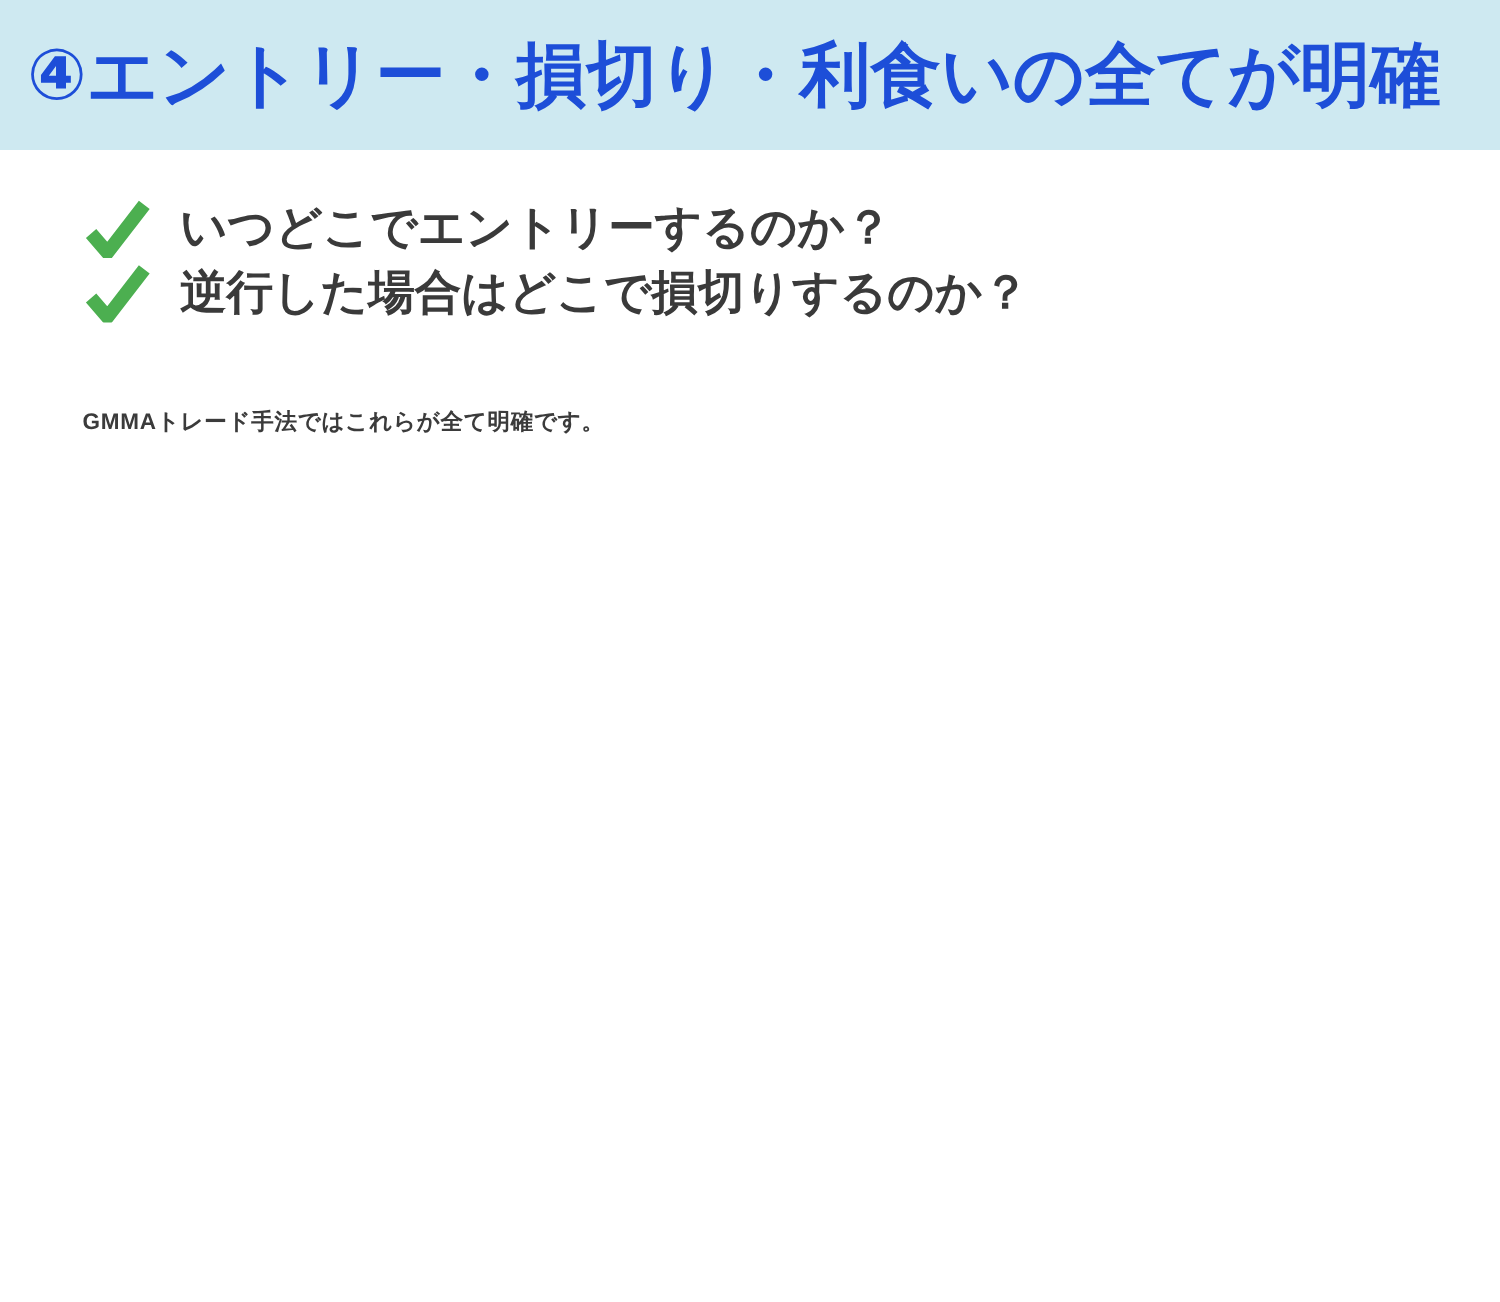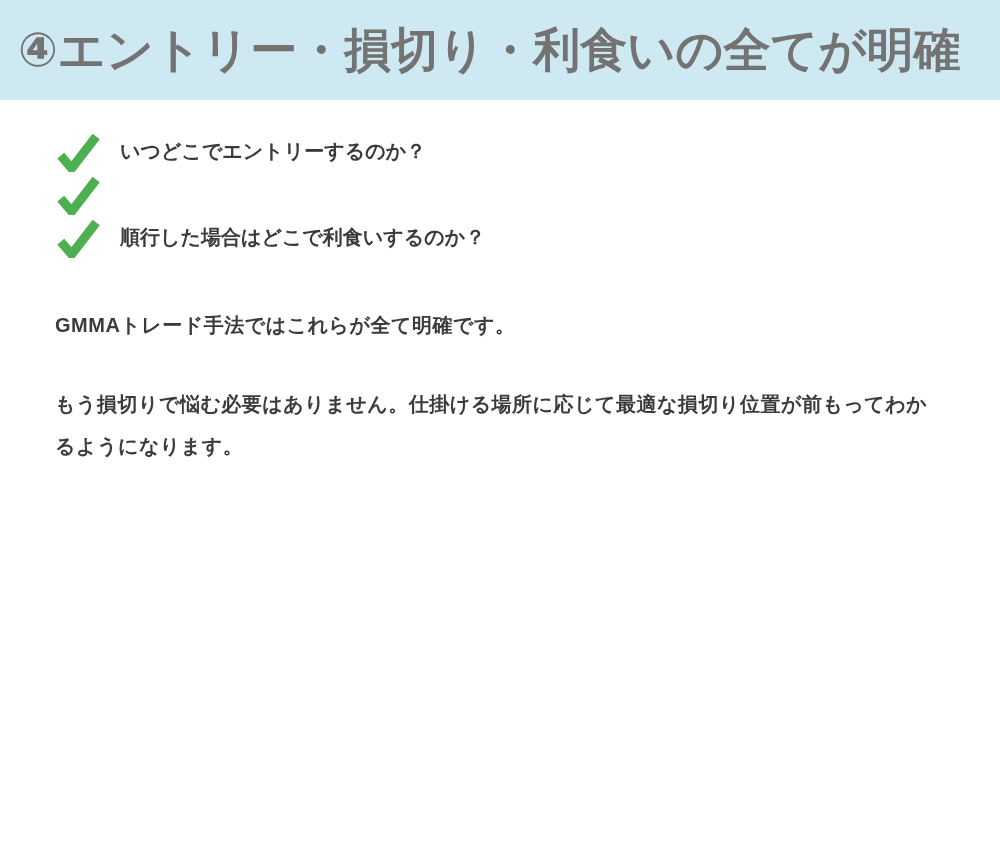--- a/index.html
+++ b/index.html
@@ -20,21 +20,21 @@
     background: #cee9f1;
     display: flex;
     align-items: center;
     padding: 0 8px 0 18px;
     box-sizing: border-box;
   }
   .title {
     margin: 0;
     font-size: 47px;
     font-weight: bold;
-    color: #737373;
+    color: #1d4ed8;
     white-space: nowrap;
     letter-spacing: 0px;
   }
   .checklist {
     margin: 30px 0 0 55px;
   }
   .check-item {
     display: flex;
     align-items: center;
     height: 43px;
@@ -46,31 +46,31 @@
     align-items: center;
     justify-content: flex-start;
     flex: 0 0 auto;
   }
   .check svg {
     width: 46px;
     height: 40px;
     display: block;
   }
   .check-text {
-    font-size: 20px;
+    font-size: 31px;
     font-weight: bold;
     color: #3a3a3a;
     margin-left: 15px;
     white-space: nowrap;
   }
   .body-text {
     margin: 45px 54px 0 55px;
   }
   .body-text p {
-    font-size: 20px;
+    font-size: 15px;
     font-weight: bold;
     color: #3b3b3b;
     line-height: 42px;
     margin: 0 0 37px 0;
     letter-spacing: 0.5px;
   }
 </style>
 </head>
 <body>
 
@@ -88,29 +88,21 @@
         </svg>
       </span>
       <span class="check-text">いつどこでエントリーするのか？</span>
     </div>
     <div class="check-item">
       <span class="check">
         <svg viewBox="0 0 48 44" aria-hidden="true">
           <polyline points="5,26 17,40 44,5" fill="none" stroke-width="10" stroke="#4caf50"></polyline>
         </svg>
       </span>
-    </div>
-    <div class="check-item">
-      <span class="check">
-        <svg viewBox="0 0 48 44" aria-hidden="true">
-          <polyline points="5,26 17,40 44,5" fill="none" stroke-width="10" stroke="#4caf50"></polyline>
-        </svg>
-      </span>
-      <span class="check-text">順行した場合はどこで利食いするのか？</span>
+      <span class="check-text">逆行した場合はどこで損切りするのか？</span>
     </div>
   </section>
 
   <main class="body-text">
     <p>GMMAトレード手法ではこれらが全て明確です。</p>
-    <p>もう損切りで悩む必要はありません。仕掛ける場所に応じて最適な損切り位置が前もってわかるようになります。</p>
   </main>
 
 </div>
 
 </body></html>

